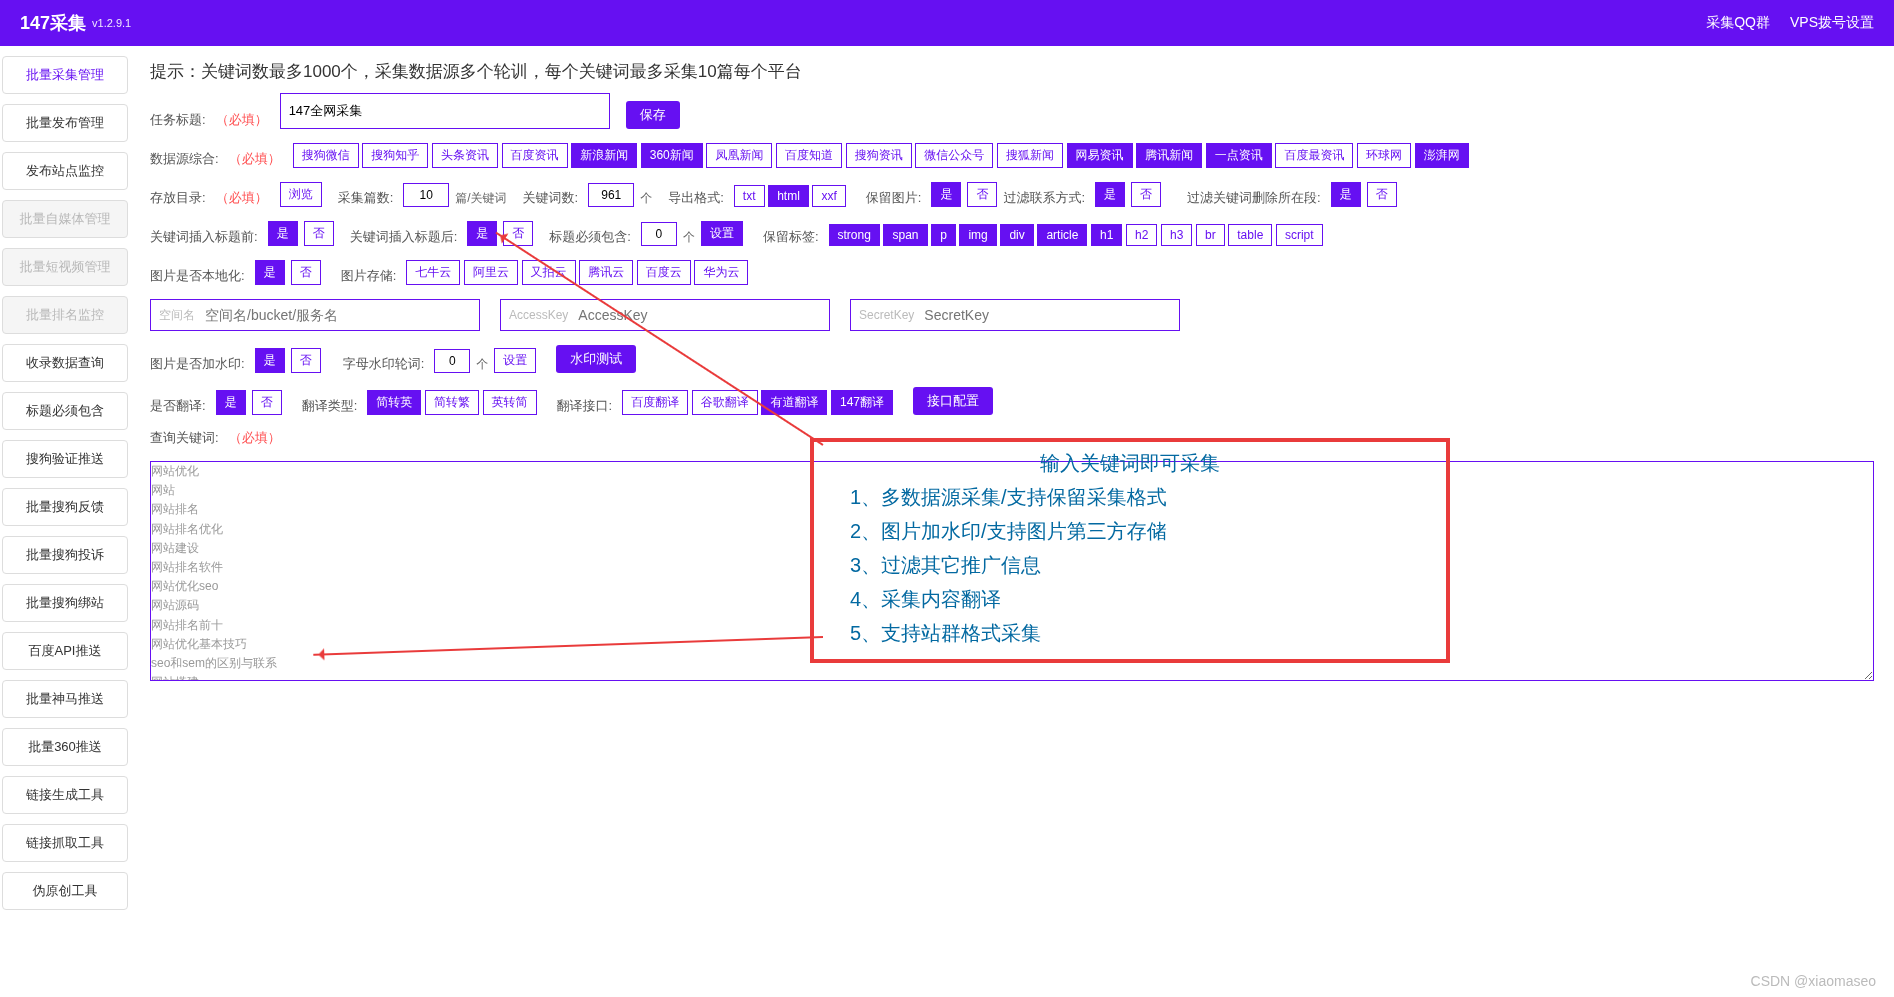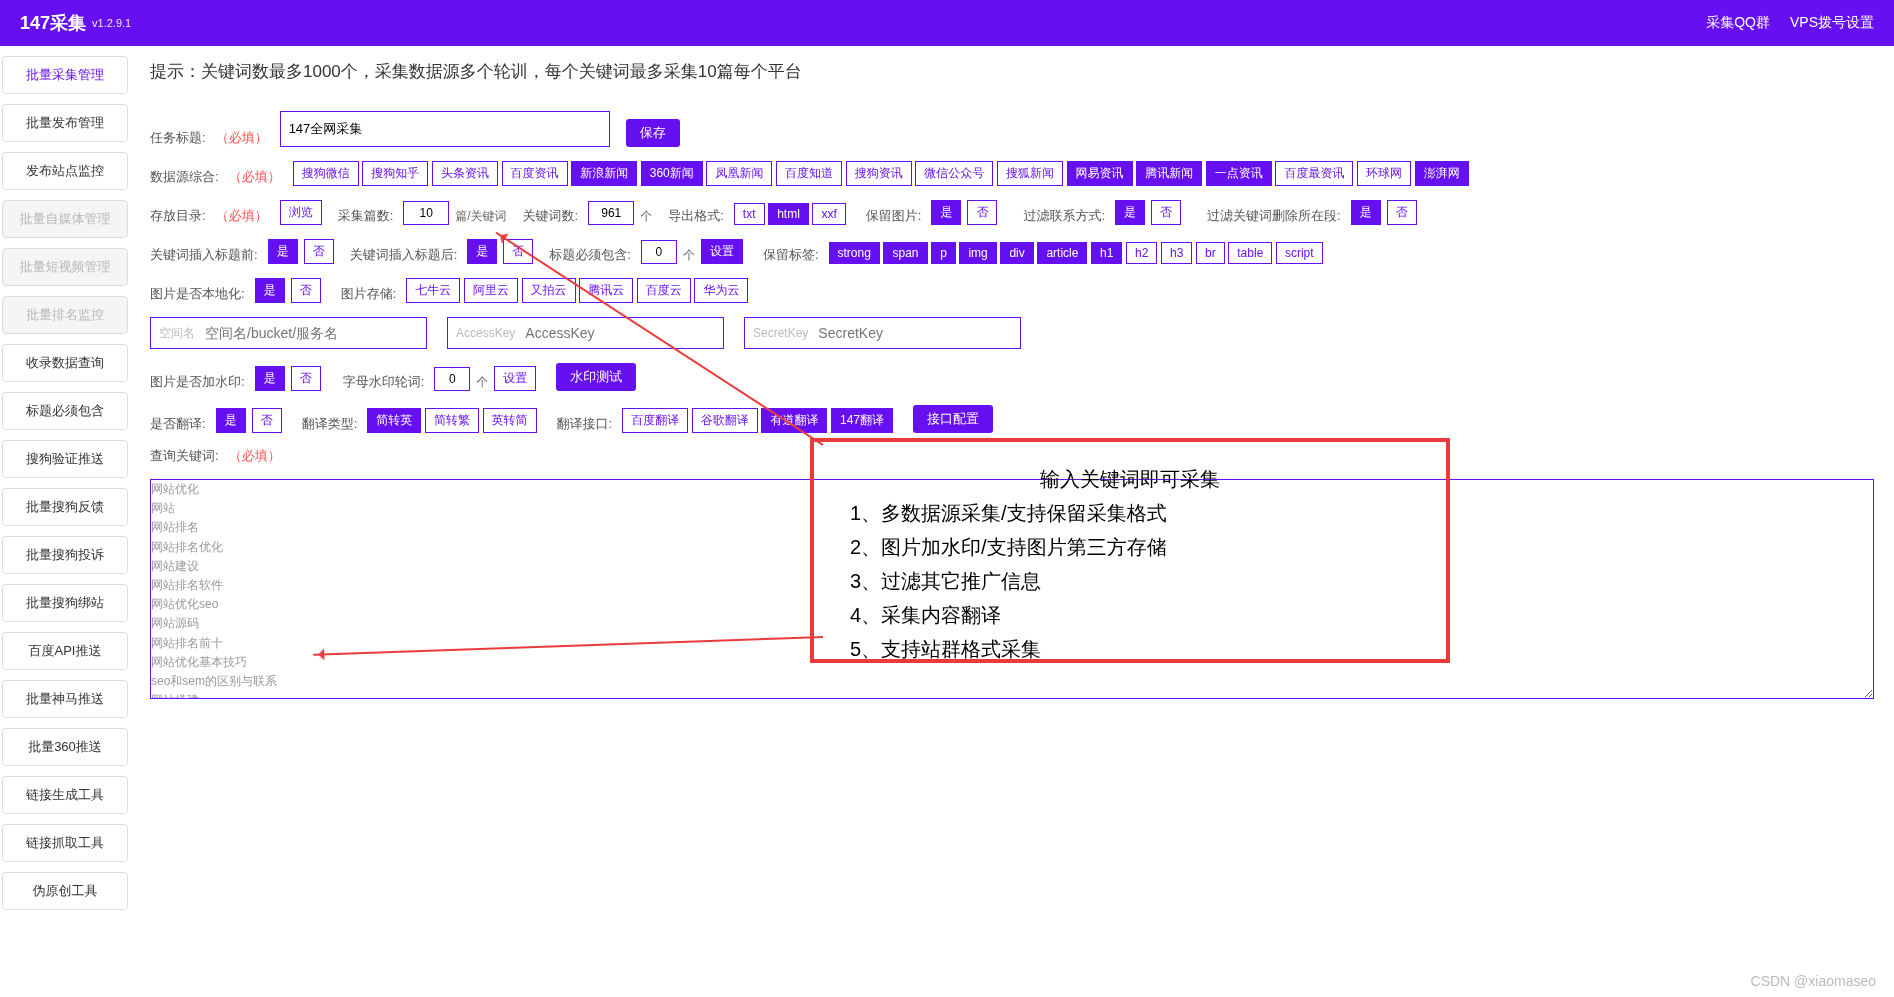--- a/index.html
+++ b/index.html
@@ -8,37 +8,37 @@
 .header .brand { font-size: 18px; font-weight: bold; }
 .header .ver { font-size: 11px; margin-left: 6px; opacity: 0.9; }
 .header .spacer { flex: 1; }
 .header a { color: #fff; text-decoration: none; margin-left: 20px; font-size: 14px; }
 .layout { display: flex; }
 .sidebar { width: 130px; padding: 10px 2px; display: flex; flex-direction: column; gap: 10px; }
 .side-btn { border: 1px solid #ddd; border-radius: 4px; background: #fff; color: #333; font-size: 13px; padding: 9px 4px; text-align: center; cursor: pointer; }
 .side-btn.active { color: #6610f2; }
 .side-btn.disabled { color: #b8b8b8; background: #f5f5f5; }
 .main { flex: 1; padding: 14px 20px; position: relative; }
-.hint { font-size: 17px; color: #333; margin-bottom: 28px; }
+.hint { font-size: 17px; color: #333; margin-bottom: 10px; }
 .row { display: flex; align-items: flex-end; flex-wrap: wrap; gap: 6px; margin-bottom: 14px; font-size: 13px; }
 .lbl { color: #555; white-space: nowrap; margin-right: 4px; }
 .req { color: #ff4d4f; margin-right: 6px; }
 .tinput { border: 1px solid #6610f2; padding: 4px 8px; font-size: 13px; height: 36px; }
 .tinput.wide { width: 330px; }
 .btn { background: #6610f2; color: #fff; border: none; padding: 5px 14px; border-radius: 3px; cursor: pointer; font-size: 13px; height: 28px; }
 .opt { border: 1px solid #6610f2; color: #6610f2; background: #fff; padding: 3px 8px; font-size: 12px; cursor: pointer; white-space: nowrap; display: inline-block; }
 .opt.sel { background: #6610f2; color: #fff; }
 .numin { border: 1px solid #6610f2; width: 46px; height: 24px; text-align: center; font-size: 12px; }
 .unit { font-size: 12px; color: #666; }
-.cloud-in { border: 1px solid #6610f2; padding: 5px 8px; width: 277px; height: 32px; display: flex; align-items: center; }
+.cloud-in { border: 1px solid #6610f2; padding: 5px 8px; width: 330px; height: 32px; display: flex; align-items: center; }
 .cloud-in .ph { color: #bbb; font-size: 12px; margin-right: 10px; }
 .cloud-in input { border: none; outline: none; font-size: 14px; color: #b91c1c; flex: 1; }
 .kw-area { border: 1px solid #6610f2; width: 100%; min-height: 220px; font-size: 12px; color: #999; line-height: 1.6; resize: vertical; font-family: Liberation Sans, sans-serif; }
 .anno-box { position: absolute; border: 4px solid #e93b3b; pointer-events: none; }
-.anno-text { color: #000000; font-size: 20px; line-height: 1.7; position: absolute; pointer-events: none; margin-top: 16px; }
+.anno-text { color: #0369a1; font-size: 20px; line-height: 1.7; position: absolute; pointer-events: none; }
 .arrow { position: absolute; background: #e93b3b; height: 2px; transform-origin: left center; pointer-events: none; }
 .arrow::after { content: ''; position: absolute; right: -1px; top: -5px; border: 6px solid transparent; border-left-color: #e93b3b; }
 .watermark { position: fixed; right: 18px; bottom: 8px; color: #bbb; font-size: 14px; pointer-events: none; }
 </style>
 </head>
 <body>
 
 <div class="header">
   <span class="brand">147采集</span>
   <span class="ver">v1.2.9.1</span>
@@ -93,21 +93,21 @@
       <input class="numin" value="10" style="">
       <span class="unit">篇/关键词</span>
       <span class="lbl" style="margin-left:10px">关键词数:</span>
       <input class="numin" value="961" style="">
       <span class="unit">个</span>
       <span class="lbl" style="margin-left:10px">导出格式:</span>
       <span id="fmt-opts"><span class="opt">txt</span> <span class="opt sel">html</span> <span class="opt">xxf</span> </span>
       <span class="lbl" style="margin-left:14px">保留图片:</span>
       <span class="opt sel">是</span>
       <span class="opt">否</span>
-      <span class="lbl" style="margin-left:20px">过滤联系方式:</span>
+      <span class="lbl" style="">过滤联系方式:</span>
       <span class="opt sel">是</span>
       <span class="opt">否</span>
       <span class="lbl" style="margin-left:20px">过滤关键词删除所在段:</span>
       <span class="opt sel">是</span>
       <span class="opt">否</span>
     </div>
 
     <div class="row">
       <span class="lbl">关键词插入标题前:</span>
       <span class="opt sel">是</span>

